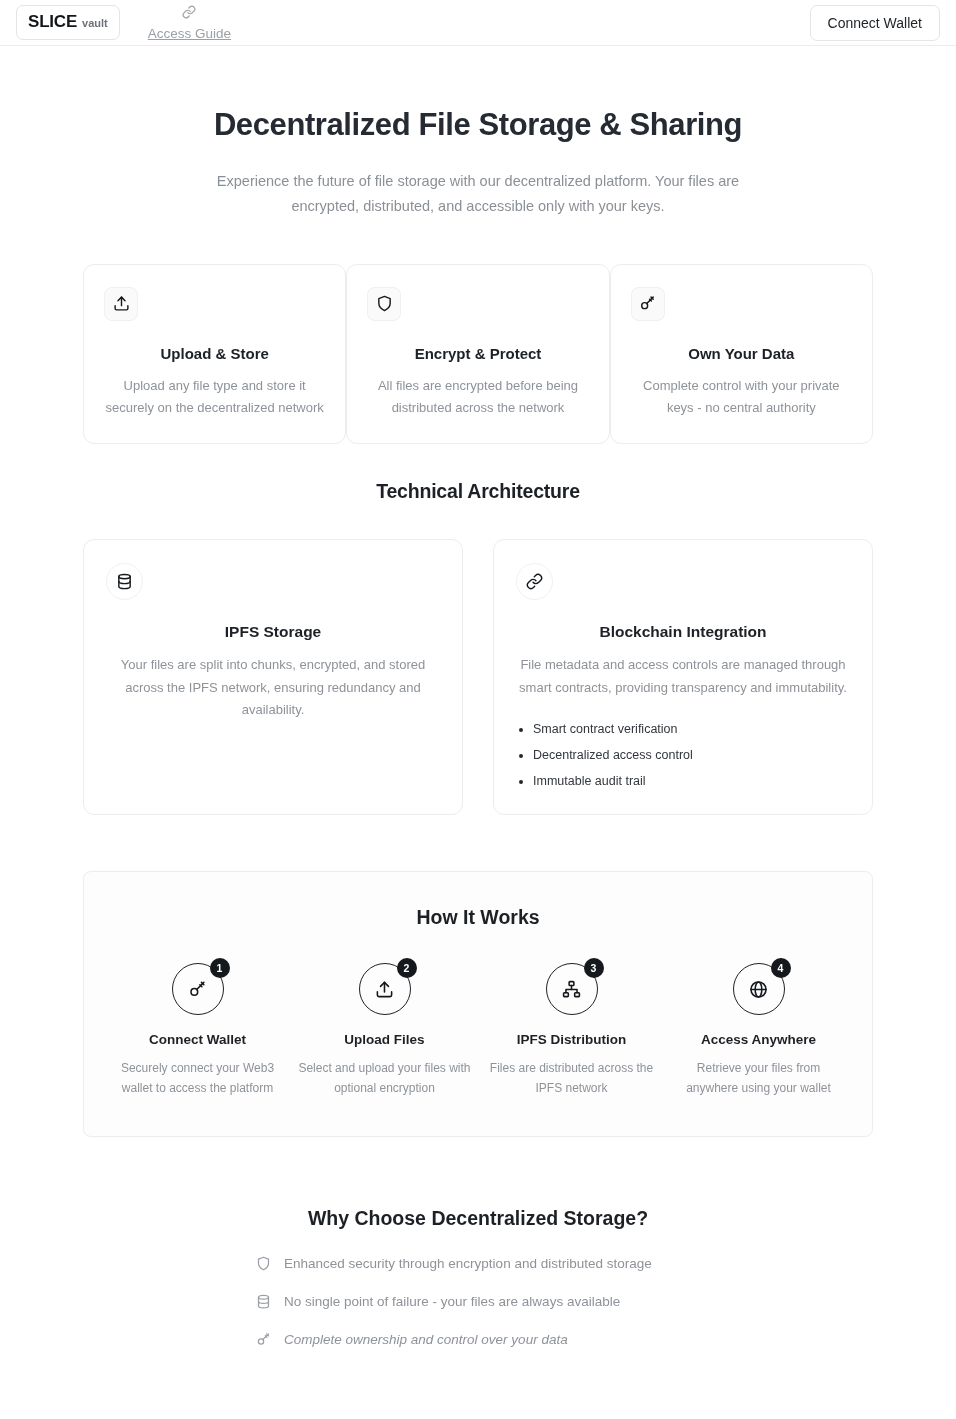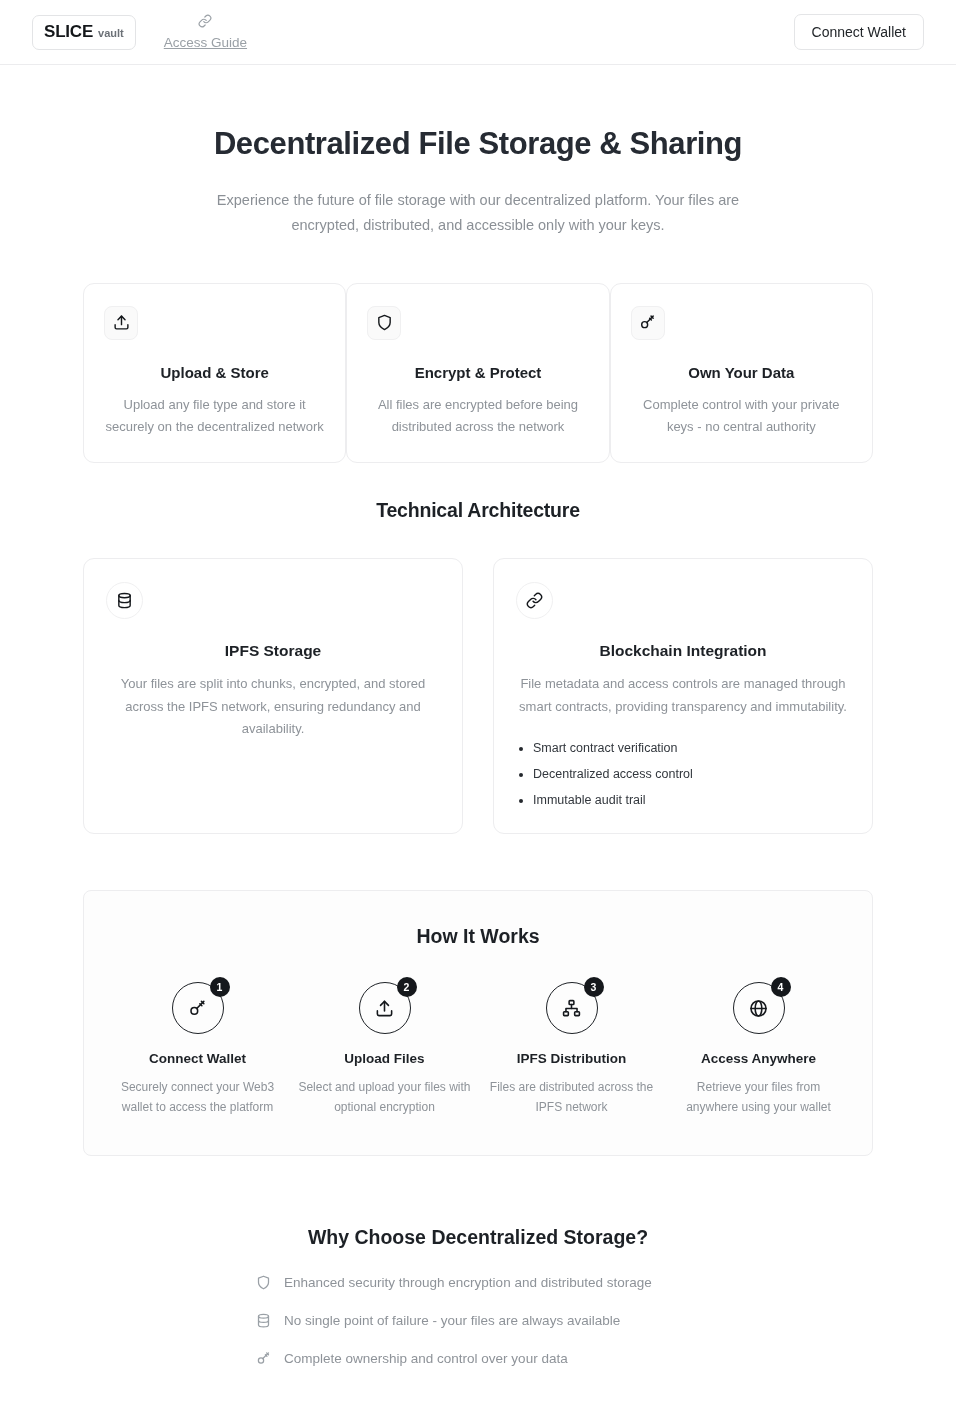--- a/index.html
+++ b/index.html
@@ -7,25 +7,25 @@
     width: 956px;
     background: #ffffff;
     font-family: "Liberation Sans", sans-serif;
     color: #1f2328;
     -webkit-font-smoothing: antialiased;
   }
   body { width: 956px; min-height: 1419px; position: relative; overflow: hidden; }
 
   
   .header {
-    height: 65px;
+    height: 46px;
     border-bottom: 1px solid #ececee;
     display: flex;
     align-items: center;
-    padding: 0 32px;
+    padding: 0 16px;
     background: #fff;
   }
   .logo-box {
     border: 1px solid #e3e4e6;
     border-radius: 7px;
     padding: 6px 11px 7px 11px;
     display: flex;
     align-items: baseline;
     gap: 5px;
     background: #fff;
@@ -239,21 +239,21 @@
     padding-left: 12px;
   }
   .why-list li {
     display: flex;
     align-items: flex-start;
     gap: 13px;
     margin-bottom: 23px;
     font-size: 13.5px;
     color: #8e9399;
   }
-  .why-list li:last-child { margin-bottom: 0; }
+  .why-list li:last-child { margin-bottom: 0; font-style: italic; }
   .why-ico { width: 16px; flex: 0 0 16px; display: flex; align-items: center; justify-content: center; }
   .spacer { height: 70px; }
 </style>
 </head>
 <body>
 
 <div class="header">
   <div class="logo-box">
     <span class="logo-main">SLICE</span>
     <span class="logo-sub">vault</span>

